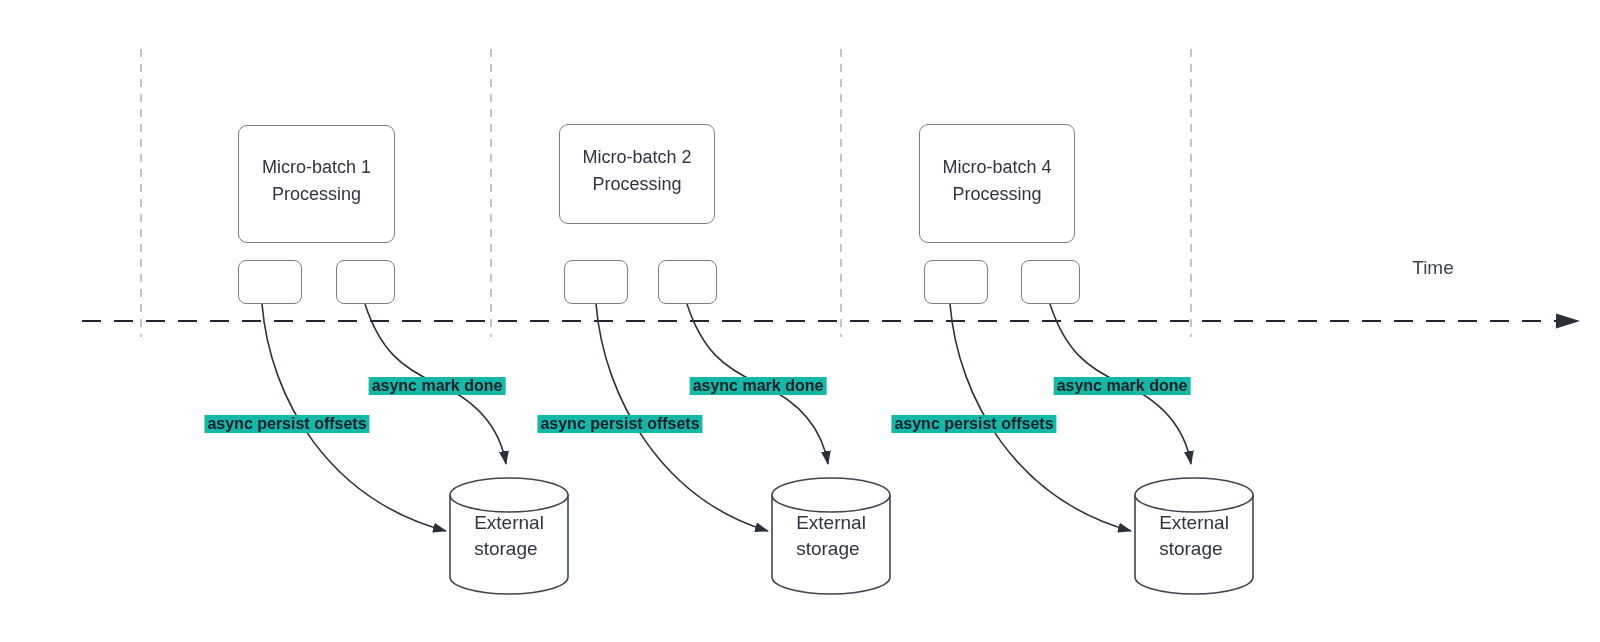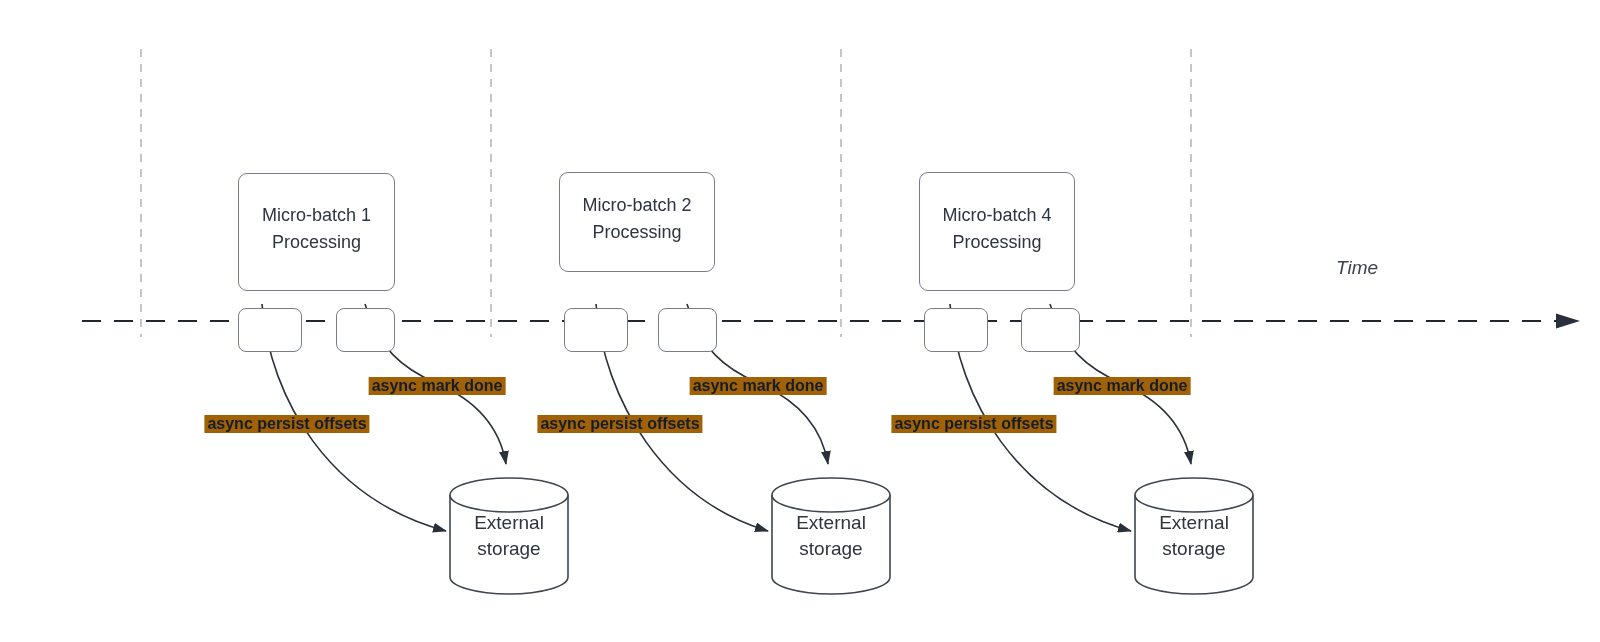--- a/index.html
+++ b/index.html
@@ -5,21 +5,21 @@
   html, body { margin: 0; padding: 0; background: #ffffff; }
   .canvas {
     position: relative;
     width: 1600px;
     height: 642px;
     background: #ffffff;
     font-family: "Liberation Sans", sans-serif;
     overflow: hidden;
   }
   .layer { position: absolute; left: 0; top: 0; }
-  .abs { position: absolute; box-sizing: border-box; margin-top: 48px; }
+  .abs { position: absolute; box-sizing: border-box; }
   .bigbox {
     border: 1.5px solid #787e88;
     border-radius: 9px;
     background: #ffffff;
     display: flex;
     flex-direction: column;
     align-items: center;
     justify-content: center;
     text-align: center;
     color: #2e3440;
@@ -31,28 +31,28 @@
     border: 1.5px solid #787e88;
     border-radius: 8px;
     background: #ffffff;
   }
   .arrow-label {
     position: absolute;
     transform: translate(-50%, -50%);
     font-weight: bold;
     font-size: 16px;
     color: #151d29;
-    background: #a16207;
+    background: #14b8a6;
     padding: 0 3px;
     white-space: nowrap;
   }
   .cyl-text {
     position: absolute;
     transform: translate(-50%, -50%);
-    text-align: center;
+    text-align: left;
     font-size: 19px;
     line-height: 26px;
     color: #2e3440;
     white-space: nowrap;
   }
   .time-label {
     position: absolute;
     transform: translate(-50%, -50%);
     font-size: 19px;
     color: #3c434f;
@@ -134,15 +134,15 @@
   </div>
   <div class="abs smallbox" style="left:924px; top:260px; width:64px; height:44px;"></div>
   <div class="abs smallbox" style="left:1021px; top:260px; width:59px; height:44px;"></div>
   <div class="arrow-label" style="left:974px; top:424px;">async persist offsets</div>
   <div class="arrow-label" style="left:1122px; top:386px;">async mark done</div>
   <div class="cyl-text" style="left:1194px; top:536px;">
     <div>External</div>
     <div>storage</div>
   </div>
 
-  <div class="time-label" style="left:1357px; top:268px;font-style:italic;">Time</div>
+  <div class="time-label" style="left:1433px; top:268px;">Time</div>
 
 </div>
 
 </body></html>

